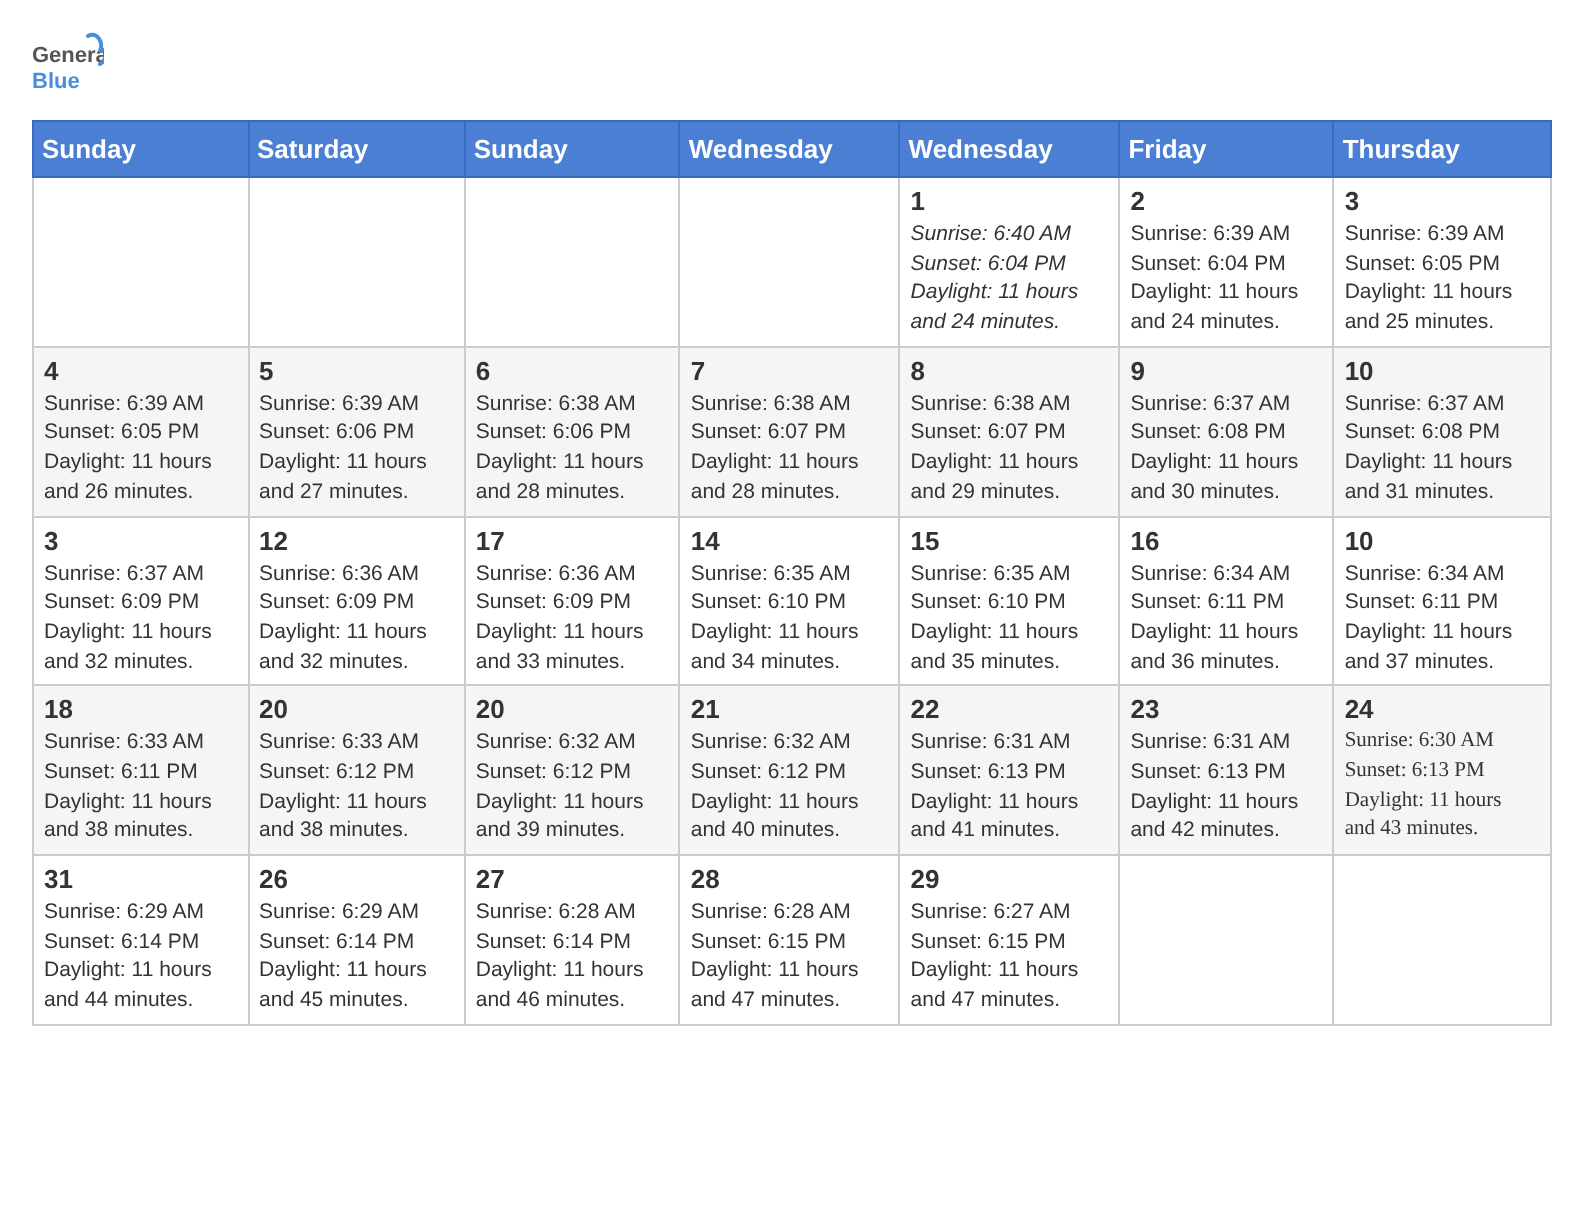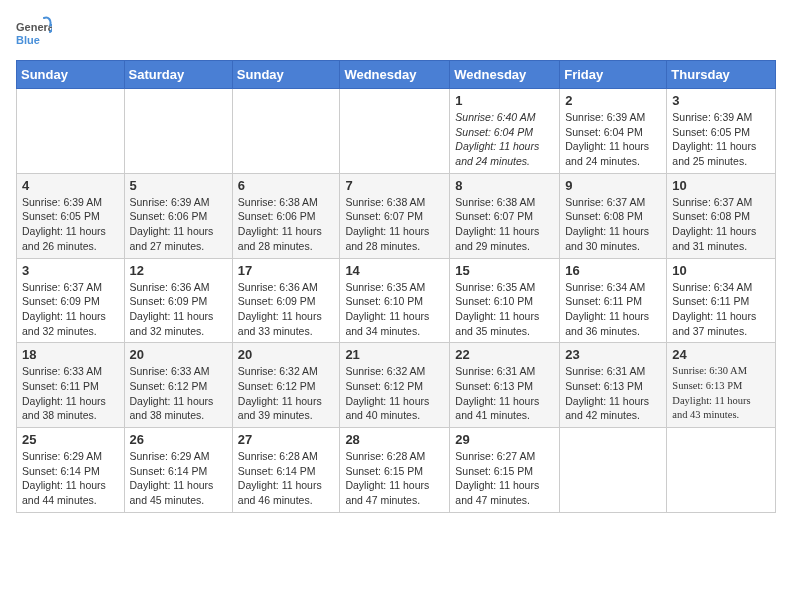--- a/index.html
+++ b/index.html
@@ -281,21 +281,21 @@
         <td>
           <div class="day-number">24</div>
           <div class="day-info" style="white-space: pre-line; font-family: Liberation Serif, serif;">Sunrise: 6:30 AM
 Sunset: 6:13 PM
 Daylight: 11 hours
 and 43 minutes.</div>
         </td>
       </tr>
       <tr>
         <td>
-          <div class="day-number">25</div>
+          <div class="day-number">31</div>
           <div class="day-info" style="white-space: pre-line;">Sunrise: 6:29 AM
 Sunset: 6:14 PM
 Daylight: 11 hours
 and 44 minutes.</div>
         </td>
         <td>
           <div class="day-number">26</div>
           <div class="day-info" style="white-space: pre-line;">Sunrise: 6:29 AM
 Sunset: 6:14 PM
 Daylight: 11 hours

